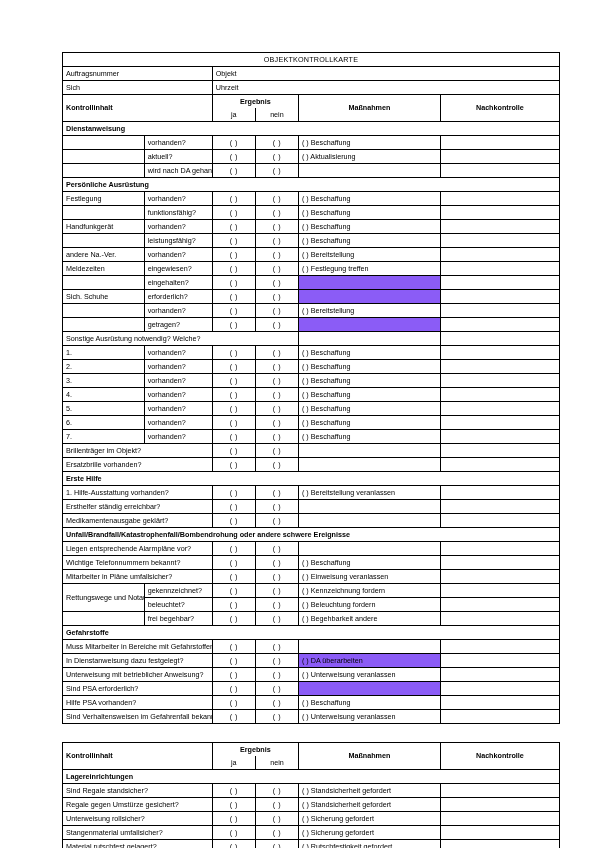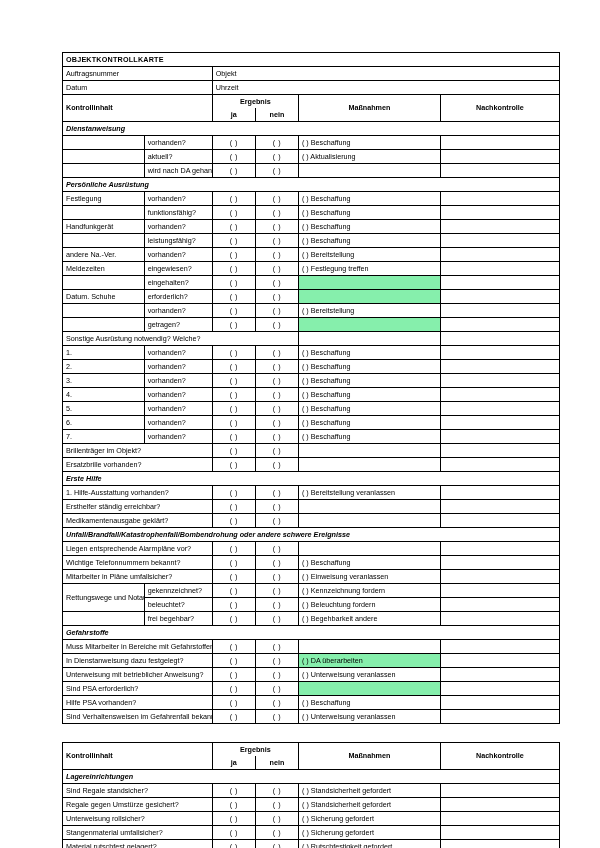--- a/index.html
+++ b/index.html
@@ -30,42 +30,42 @@
     border: 0.6px solid #000;
     padding: 1px 3px;
     vertical-align: middle;
     height: 11px;
     line-height: 1.05;
     font-size: 7.2px;
     overflow: hidden;
     white-space: nowrap;
   }
   .title-cell {
-    font-weight: bold;
+    text-align: center;
+    font-weight: normal;
     font-size: 9.6px;
     height: 16px;
     letter-spacing: 0.2px;
   }
   .hdr {
     font-weight: bold;
     font-size: 9.2px;
     height: 15px;
   }
   .hdr-c { text-align: center; }
-  .sub-c { text-align: center; font-weight: bold; font-size: 8.4px; height: 12px;}
+  .sub-c { text-align: center; font-weight: normal; font-size: 8.4px; height: 12px;}
   .section {
     font-weight: bold;
-    font-style: italic;
     font-size: 9px;
     height: 14px;
   }
   .nb-top { border-top: none !important; }
   .nb-bottom { border-bottom: none !important; }
   .paren { text-align: center; letter-spacing: 0.5px; }
-  .shade { background: #86efac; }
+  .shade { background: #8b5cf6; }
   .gap { height: 18px; }
   .measure { padding-left: 5px; margin-left: 7px; }
   .tall { height: 18px; }
   .wrap { white-space: normal; line-height: 1.08; }
 </style>
 </head>
 <body>
 
 <div class="page">
 
@@ -80,21 +80,21 @@
     </colgroup>
     <tbody>
       <tr>
         <td class="title-cell" colspan="6">OBJEKTKONTROLLKARTE</td>
       </tr>
       <tr>
         <td colspan="2">Auftragsnummer</td>
         <td colspan="4">Objekt</td>
       </tr>
       <tr>
-        <td colspan="2">Datum</td>
+        <td colspan="2">Sich</td>
         <td colspan="4">Uhrzeit</td>
       </tr>
 
       <tr>
         <td class="hdr nb-bottom" colspan="2" rowspan="2">Kontrollinhalt</td>
         <td class="hdr hdr-c nb-bottom" colspan="2">Ergebnis</td>
         <td class="hdr hdr-c" rowspan="2">Maßnahmen</td>
         <td class="hdr hdr-c" rowspan="2">Nachkontrolle</td>
       </tr>
       <tr>
@@ -183,21 +183,21 @@
       </tr>
       <tr>
         <td></td>
         <td>eingehalten?</td>
         <td class="paren">(       )</td>
         <td class="paren">(       )</td>
         <td class="measure shade"></td>
         <td></td>
       </tr>
       <tr>
-        <td>Datum. Schuhe</td>
+        <td>Sich. Schuhe</td>
         <td>erforderlich?</td>
         <td class="paren">(       )</td>
         <td class="paren">(       )</td>
         <td class="measure shade"></td>
         <td></td>
       </tr>
       <tr>
         <td></td>
         <td>vorhanden?</td>
         <td class="paren">(       )</td>

